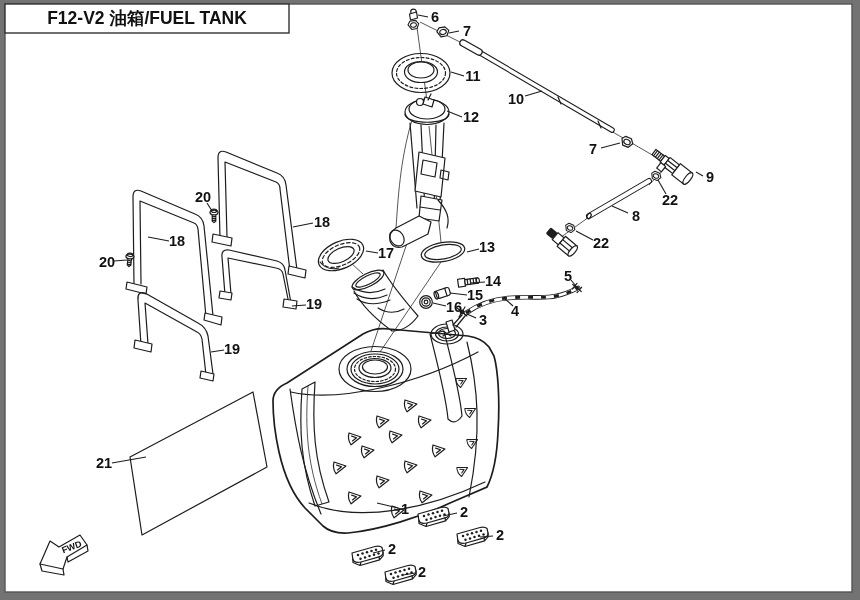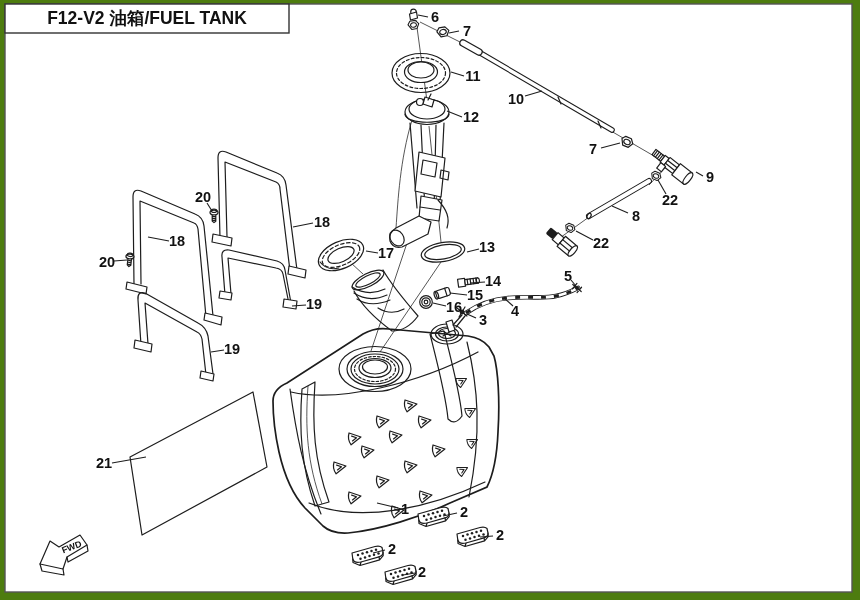--- a/index.html
+++ b/index.html
@@ -1,16 +1,16 @@
 <!DOCTYPE html>
 <html><head>
 <meta charset="utf-8">
 <style>
   html,body{margin:0;padding:0;background:#fff;}
-  #page{position:relative;width:860px;height:600px;background:#4d7c0f;overflow:hidden;
+  #page{position:relative;width:860px;height:600px;background:#737373;overflow:hidden;
         font-family:"Liberation Sans", sans-serif;}
   svg{display:block;}
   .ink{stroke:#1d1d1d;fill:none;stroke-width:1.2;stroke-linecap:round;stroke-linejoin:round;}
   .thin{stroke:#1d1d1d;fill:none;stroke-width:0.75;}
   .thick{stroke:#1d1d1d;fill:none;stroke-width:1.7;}
   .wfill{fill:#fff;stroke:#1d1d1d;stroke-width:1.2;stroke-linejoin:round;}
   .dark{fill:#1d1d1d;stroke:none;}
   .callout-text{font-family:"Liberation Sans", sans-serif;font-weight:bold;font-size:14.5px;fill:#111;}
   .title-text{font-family:"Liberation Sans", sans-serif;font-weight:bold;font-size:17.5px;fill:#111;}
   .fwd-text{font-family:"Liberation Sans", sans-serif;font-weight:bold;font-size:9px;fill:#111;}

